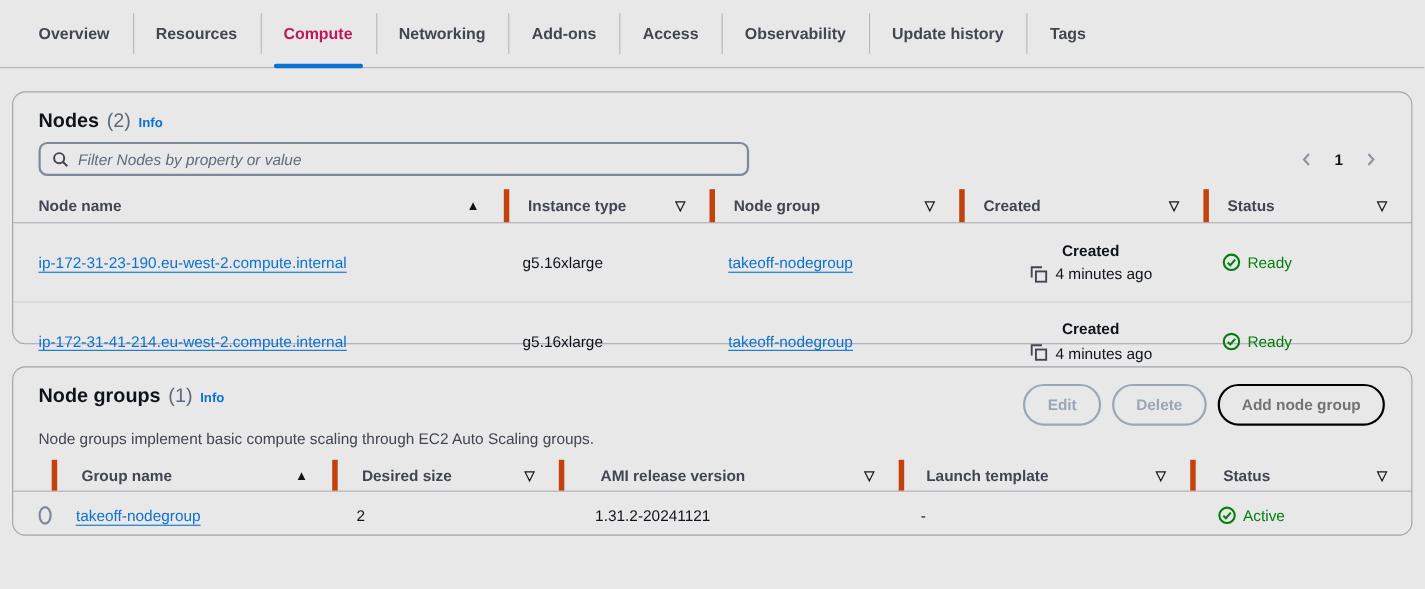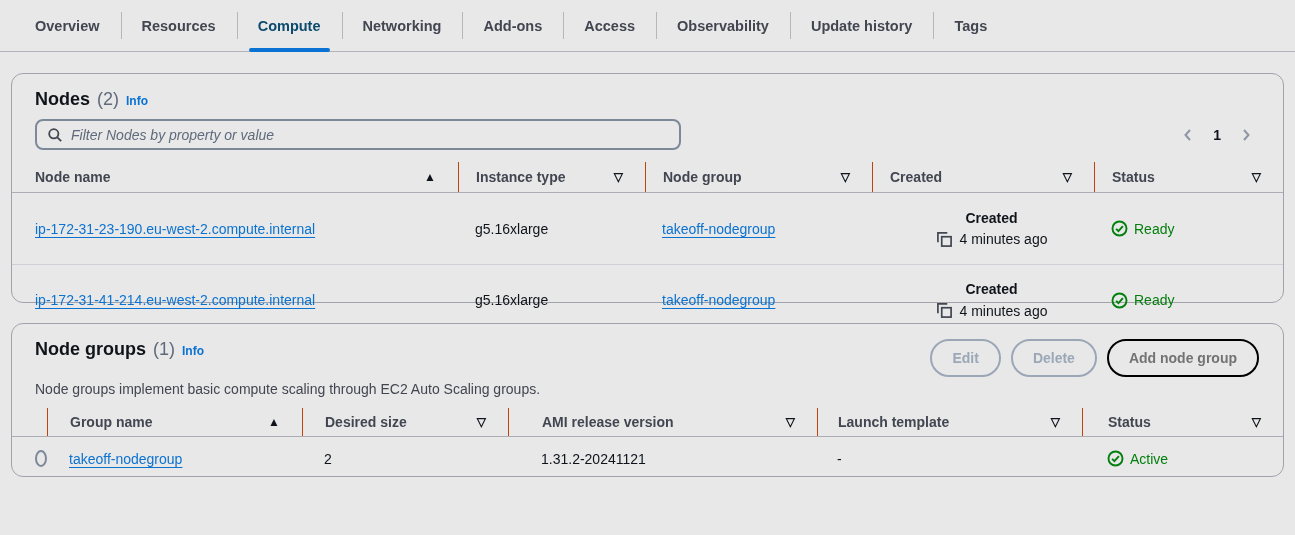--- a/index.html
+++ b/index.html
@@ -5,27 +5,27 @@
   * { margin:0; padding:0; box-sizing:border-box; }
   html,body { width:1295px; height:535px; overflow:hidden; }
   body {
     font-family:"Liberation Sans", sans-serif;
     background:#e8e8e9;
     color:#0f141a;
     font-size:14px;
   }
 
   
-  .tabbar { display:flex; align-items:stretch; height:52px; padding-left:14px;
+  .tabbar { display:flex; align-items:stretch; height:62px; padding-left:14px;
             border-bottom:1px solid #b3b3bb; }
   .tab { position:relative; display:flex; align-items:center; padding:0 21px;
          font-weight:bold; font-size:14.5px; color:#424650; cursor:pointer; white-space:nowrap; }
   .tab + .tab::before { content:""; position:absolute; left:0; top:12px; bottom:12px;
          width:1px; background:#b6b6bf; }
-  .tab.active { color:#0c4a6e; }
+  .tab.active { color:#be185d; }
   .tab.active::after { content:""; position:absolute; left:12px; right:12px; bottom:-1px;
          height:4px; background:#0972d3; border-radius:2px; }
 
   
   .card { margin:0 11px; border:1px solid #a2a2ab; border-radius:12px; background:transparent; }
   .card.nodes { margin-top:21px; height:230px; }
   .card.nodegroups { margin-top:20px; height:154px; }
 
   .card-header-row { display:flex; align-items:flex-start; justify-content:space-between;
          padding:15px 24px 0 23px; }
@@ -51,21 +51,21 @@
   
   .tbl-header, .tbl-row { display:grid; align-items:center; }
   .nodes-grid { grid-template-columns:446px 187px 227px 222px 1fr; }
   .ng-grid    { grid-template-columns:35px 255px 206px 309px 265px 1fr; }
 
   .tbl-header { margin-top:12px; height:31px; border-bottom:1px solid #adadb6; }
   .th { display:flex; align-items:center; height:100%; font-weight:bold; font-size:14px;
         color:#424650; padding-left:17px; }
   .th.first { padding-left:23px; }
   .th .sort { margin-left:auto; margin-right:22px; font-size:12px; color:#0f141a; }
-  .th.divided { border-left:1px solid #c2410c;gap:16px; }
+  .th.divided { border-left:5px solid #c2410c;gap:16px; }
 
   .tbl-row { font-size:14px; color:#0f141a; }
   .nodes-row { height:71px; }
   .nodes-row + .nodes-row { border-top:1px solid #cfcfd6; }
   .ng-row { height:43px; }
   .td { display:flex; align-items:center; padding-left:17px; }
   .td.first { padding-left:23px; }
 
   a.tbl-link { color:#0b72d0; text-decoration:underline; text-underline-offset:3px; cursor:pointer; }
 

